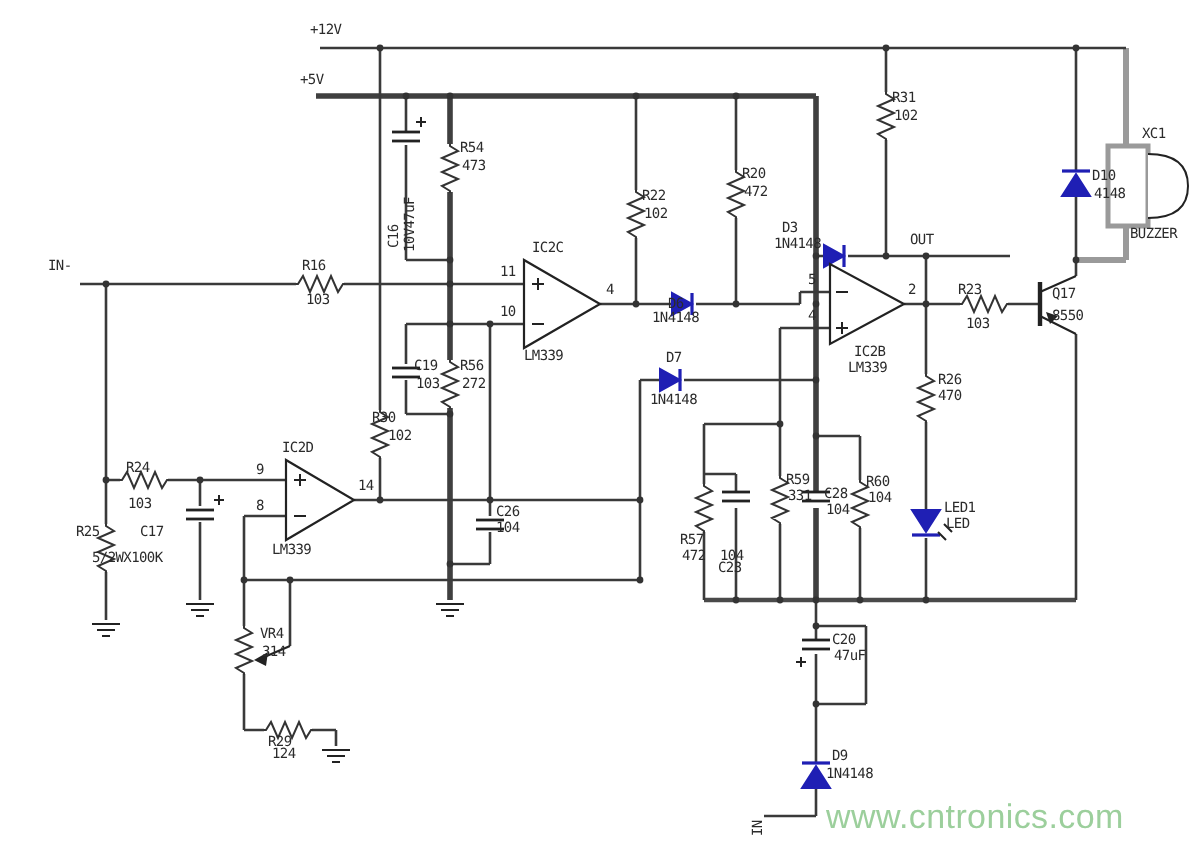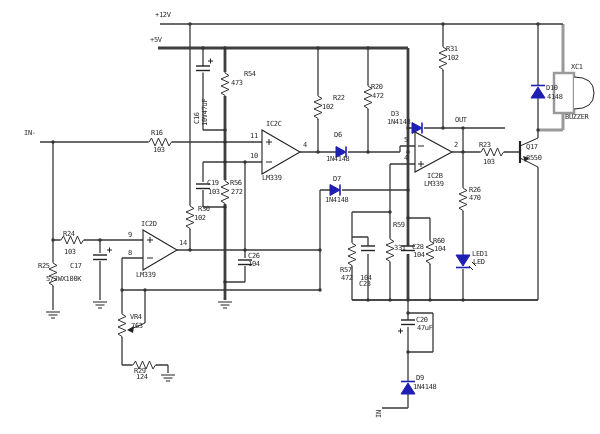--- a/index.html
+++ b/index.html
@@ -220,29 +220,29 @@
 
 <span class="lbl" style="left:155px;top:12px">+12V</span>
 <span class="lbl" style="left:150px;top:37px">+5V</span>
 <span class="lbl" style="left:24px;top:130px">IN-</span>
 <span class="lbl" style="left:455px;top:117px">OUT</span>
 
 <span class="lbl" style="left:151px;top:130px">R16</span>
 <span class="lbl" style="left:153px;top:147px">103</span>
 <span class="lbl vlbl" style="left:194px;top:124px">C16</span>
 <span class="lbl vlbl" style="left:202px;top:126px">10V47uF</span>
-<span class="lbl" style="left:244px;top:71px">R54</span>
+<span class="lbl" style="left:230px;top:71px">R54</span>
 <span class="lbl" style="left:231px;top:80px">473</span>
-<span class="lbl" style="left:198px;top:206px">R30</span>
+<span class="lbl" style="left:186px;top:206px">R30</span>
 <span class="lbl" style="left:194px;top:215px">102</span>
-<span class="lbl" style="left:333px;top:95px">R22</span>
+<span class="lbl" style="left:321px;top:95px">R22</span>
 <span class="lbl" style="left:322px;top:104px">102</span>
 <span class="lbl" style="left:371px;top:84px">R20</span>
 <span class="lbl" style="left:372px;top:93px">472</span>
-<span class="lbl" style="left:334px;top:132px">D6</span>
+<span class="lbl" style="left:334px;top:149px">D6</span>
 <span class="lbl" style="left:326px;top:156px">1N4148</span>
 <span class="lbl" style="left:333px;top:176px">D7</span>
 <span class="lbl" style="left:325px;top:197px">1N4148</span>
 <span class="lbl" style="left:391px;top:111px">D3</span>
 <span class="lbl" style="left:387px;top:119px">1N4148</span>
 <span class="lbl" style="left:446px;top:46px">R31</span>
 <span class="lbl" style="left:447px;top:55px">102</span>
 <span class="lbl" style="left:546px;top:85px">D10</span>
 <span class="lbl" style="left:547px;top:94px">4148</span>
 <span class="lbl" style="left:571px;top:64px">XC1</span>
@@ -274,42 +274,43 @@
 <span class="lbl" style="left:469px;top:195px">470</span>
 <span class="lbl" style="left:472px;top:251px">LED1</span>
 <span class="lbl" style="left:473px;top:259px">LED</span>
 
 <span class="lbl" style="left:63px;top:231px">R24</span>
 <span class="lbl" style="left:64px;top:249px">103</span>
 <span class="lbl" style="left:38px;top:263px">R25</span>
 <span class="lbl" style="left:46px;top:276px">5/2WX100K</span>
 <span class="lbl" style="left:70px;top:263px">C17</span>
 <span class="lbl" style="left:130px;top:314px">VR4</span>
-<span class="lbl" style="left:131px;top:323px">763</span>
+<span class="lbl" style="left:131px;top:323px">314</span>
 <span class="lbl" style="left:134px;top:368px">R29</span>
 <span class="lbl" style="left:136px;top:374px">124</span>
 
 <span class="lbl" style="left:207px;top:180px">C19</span>
 <span class="lbl" style="left:208px;top:189px">103</span>
 <span class="lbl" style="left:230px;top:180px">R56</span>
 <span class="lbl" style="left:231px;top:189px">272</span>
 <span class="lbl" style="left:248px;top:253px">C26</span>
 <span class="lbl" style="left:248px;top:261px">104</span>
 
 <span class="lbl" style="left:340px;top:267px">R57</span>
 <span class="lbl" style="left:341px;top:275px">472</span>
 <span class="lbl" style="left:359px;top:281px">C23</span>
 <span class="lbl" style="left:360px;top:275px">104</span>
-<span class="lbl" style="left:393px;top:222px">R59</span>
+<span class="lbl" style="left:393px;top:237px">R59</span>
 <span class="lbl" style="left:394px;top:245px">331</span>
 <span class="lbl" style="left:412px;top:244px">C28</span>
 <span class="lbl" style="left:413px;top:252px">104</span>
 <span class="lbl" style="left:433px;top:238px">R60</span>
 <span class="lbl" style="left:434px;top:246px">104</span>
 
 <span class="lbl" style="left:416px;top:317px">C20</span>
 <span class="lbl" style="left:417px;top:325px">47uF</span>
 <span class="lbl" style="left:416px;top:375px">D9</span>
 <span class="lbl" style="left:413px;top:384px">1N4148</span>
 <span class="lbl vlbl" style="left:376px;top:418px">IN</span>
 
+<span class="wm">www.cntronics.com</span>
 
 </div>
 
 </body></html>

